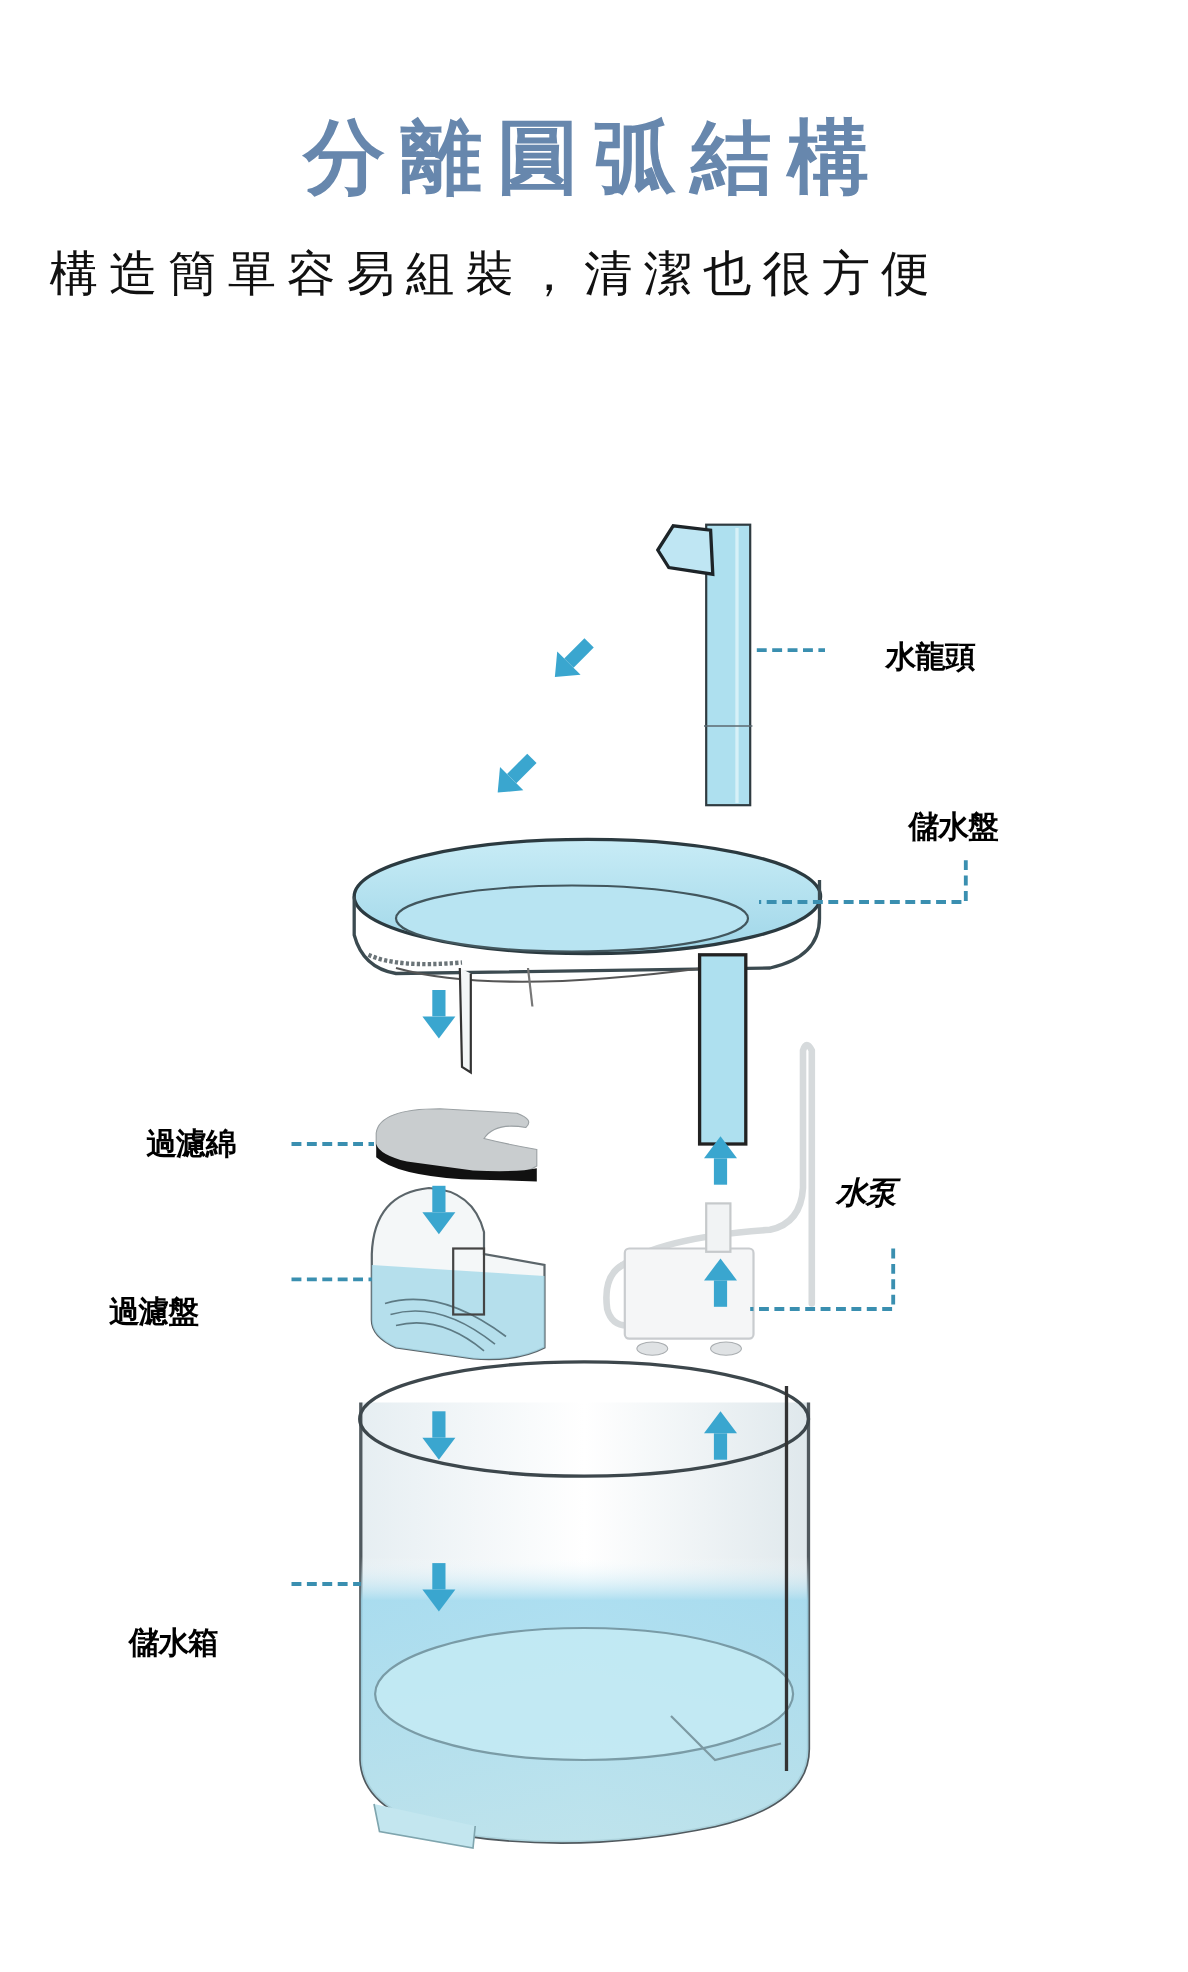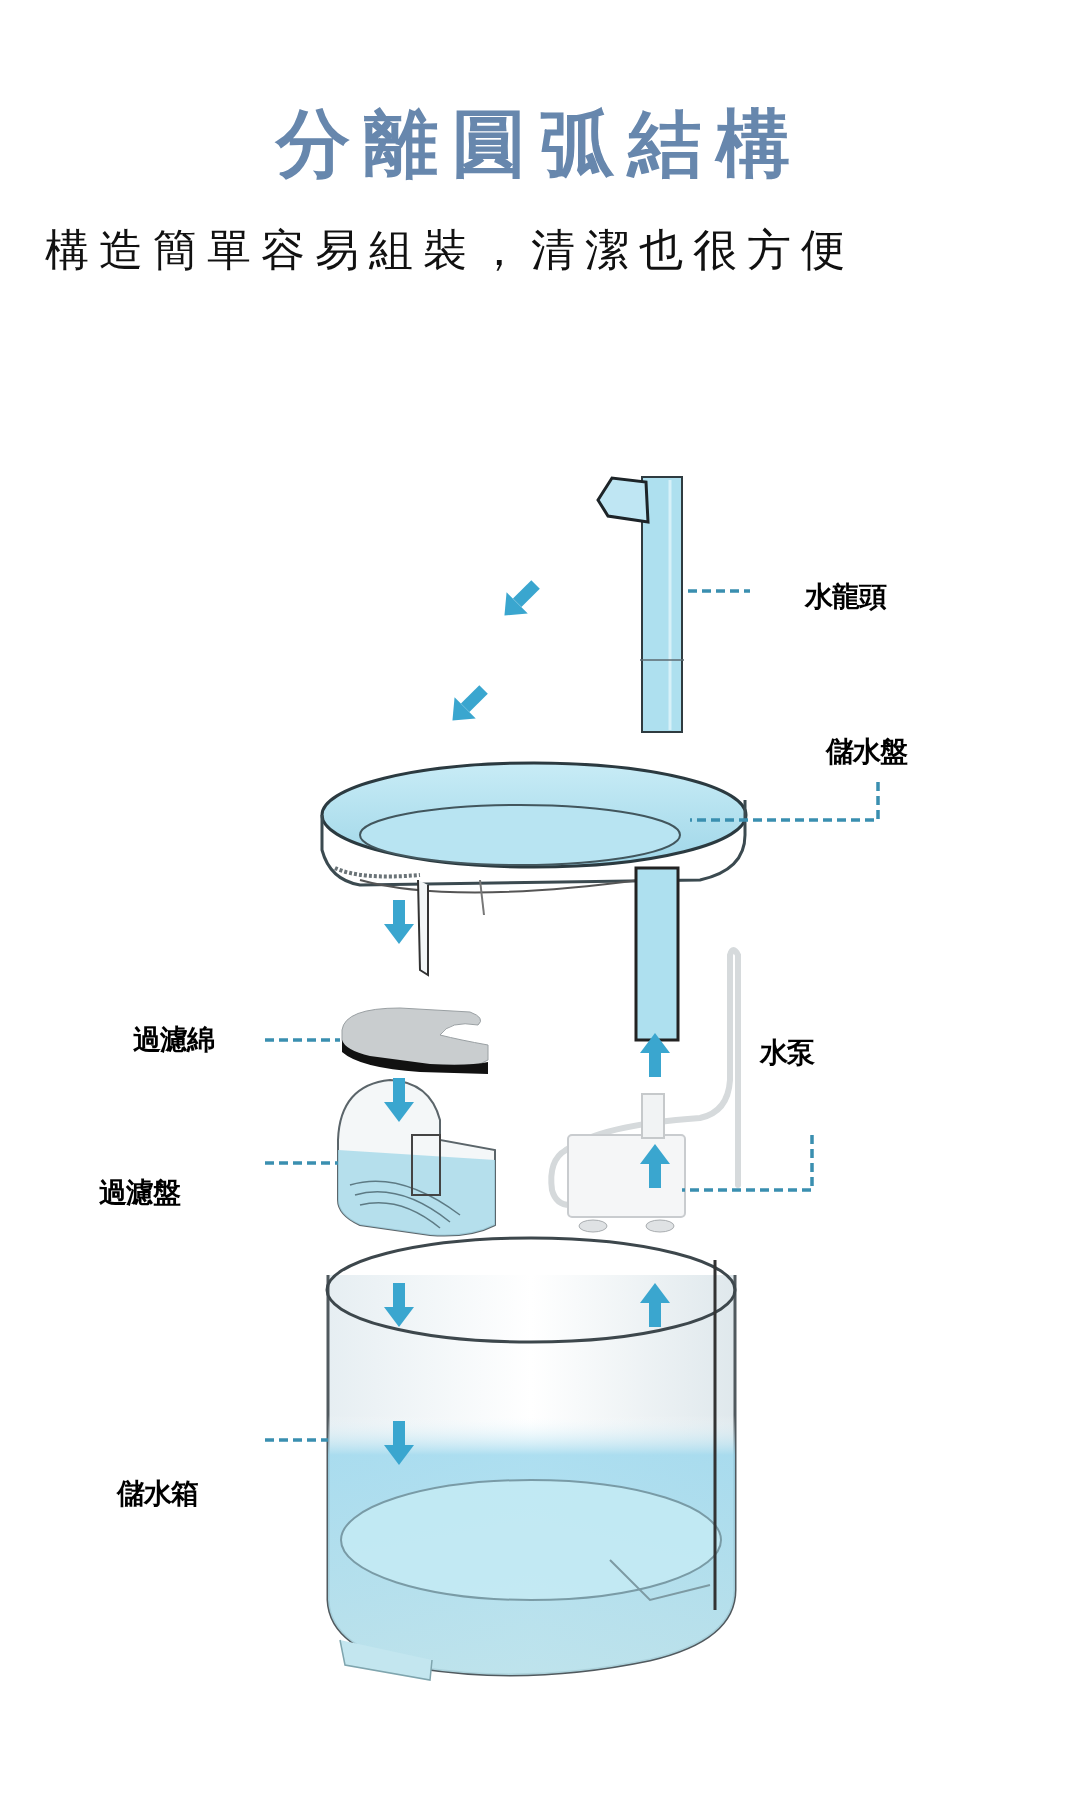--- a/index.html
+++ b/index.html
@@ -138,14 +138,14 @@
     <path d="M265,1163 L338,1163"></path>
     <path d="M812,1135 L812,1190 L682,1190"></path>
     <path d="M265,1440 L328,1440"></path>
   </g>
 </svg>
 
 <div class="label" style="left:805px; top:572px;">水龍頭</div>
 <div class="label" style="left:805px; top:727px;margin-left:21px;">儲水盤</div>
 <div class="label" style="left:133px; top:1015px;">過濾綿</div>
 <div class="label" style="left:99px; top:1138px;margin-top:30px;">過濾盤</div>
-<div class="label" style="left:760px; top:1028px;">水泵</div>
+<div class="label" style="left:760px; top:1060px;font-style:italic;">水泵</div>
 <div class="label" style="left:117px; top:1469px;">儲水箱</div>
 
 </body></html>

